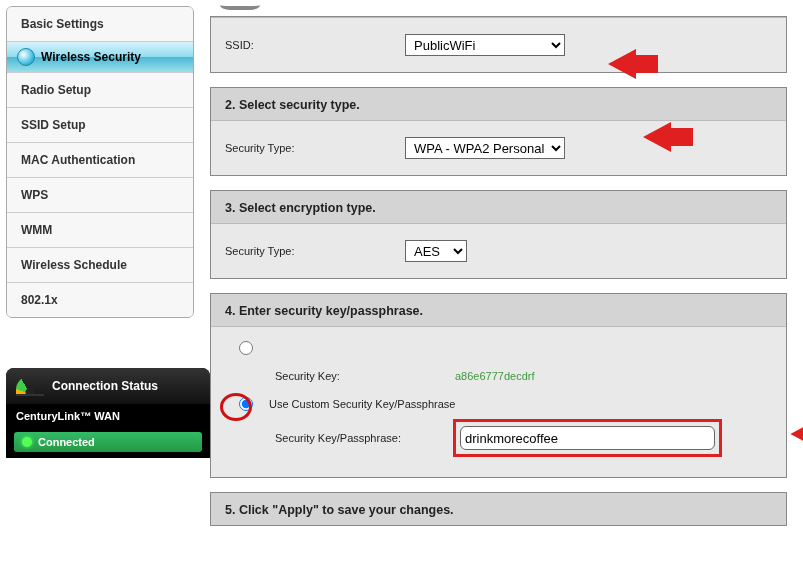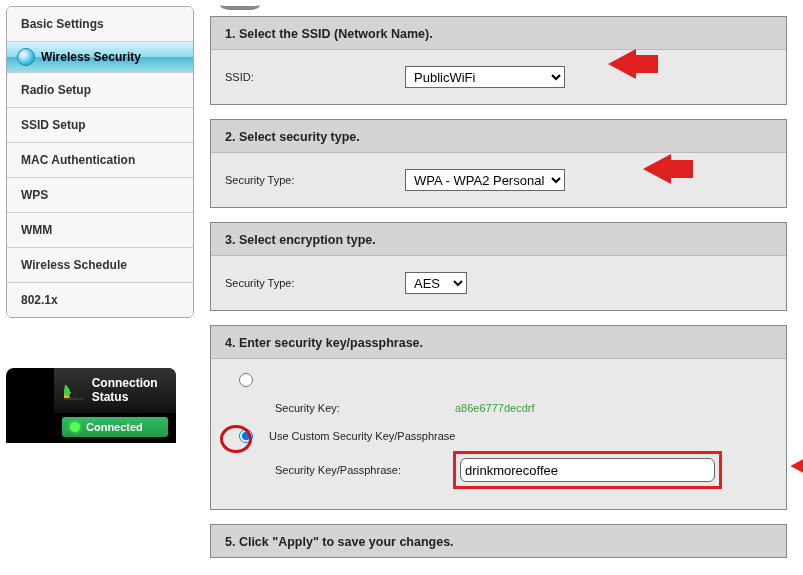--- a/index.html
+++ b/index.html
@@ -48,22 +48,21 @@
     background: radial-gradient(circle at 35% 35%, #fff, #43c3e3 60%, #1a7ea2);
     border-radius: 50%;
     border: 1px solid #2288aa;
   }
   .status-box {
     margin-top: 50px;
     background: #000;
     color: #fff;
     border-radius: 8px 8px 0 0;
     overflow: hidden;
-    width: 170px;
-    padding-left: 48px;
+    width: 204px;
   }
   .status-header {
     display: flex;
     align-items: center;
     gap: 8px;
     padding: 8px 10px;
     background: linear-gradient(#333,#111);
   }
   .gauge-icon {
     width: 28px; height: 20px;
@@ -202,32 +201,32 @@
       <div class="nav-item">WMM</div>
       <div class="nav-item">Wireless Schedule</div>
       <div class="nav-item">802.1x</div>
     </div>
 
     <div class="status-box">
       <div class="status-header">
         <div class="gauge-icon"></div>
         <div class="status-title">Connection Status</div>
       </div>
+      <div class="wan-label">CenturyLink™ WAN</div>
       <div class="connected-bar">
         <span class="dot"></span>
         <span>Connected</span>
       </div>
     </div>
   </div>
 
   <div class="main">
     <div class="logo-placeholder"></div>
 
     <div class="section">
-      <div class="section-header">1. Select the SSID (Network Name).</div>
       <div class="section-body">
         <div class="row">
           <span class="label-col">SSID:</span>
           <select class="select-wide">
             <option>PublicWiFi</option>
           </select>
         </div>
       </div>
       <div class="red-arrow arrow-left" style="right:150px; top:32px;">
           <div class="arrow-tail"></div>

